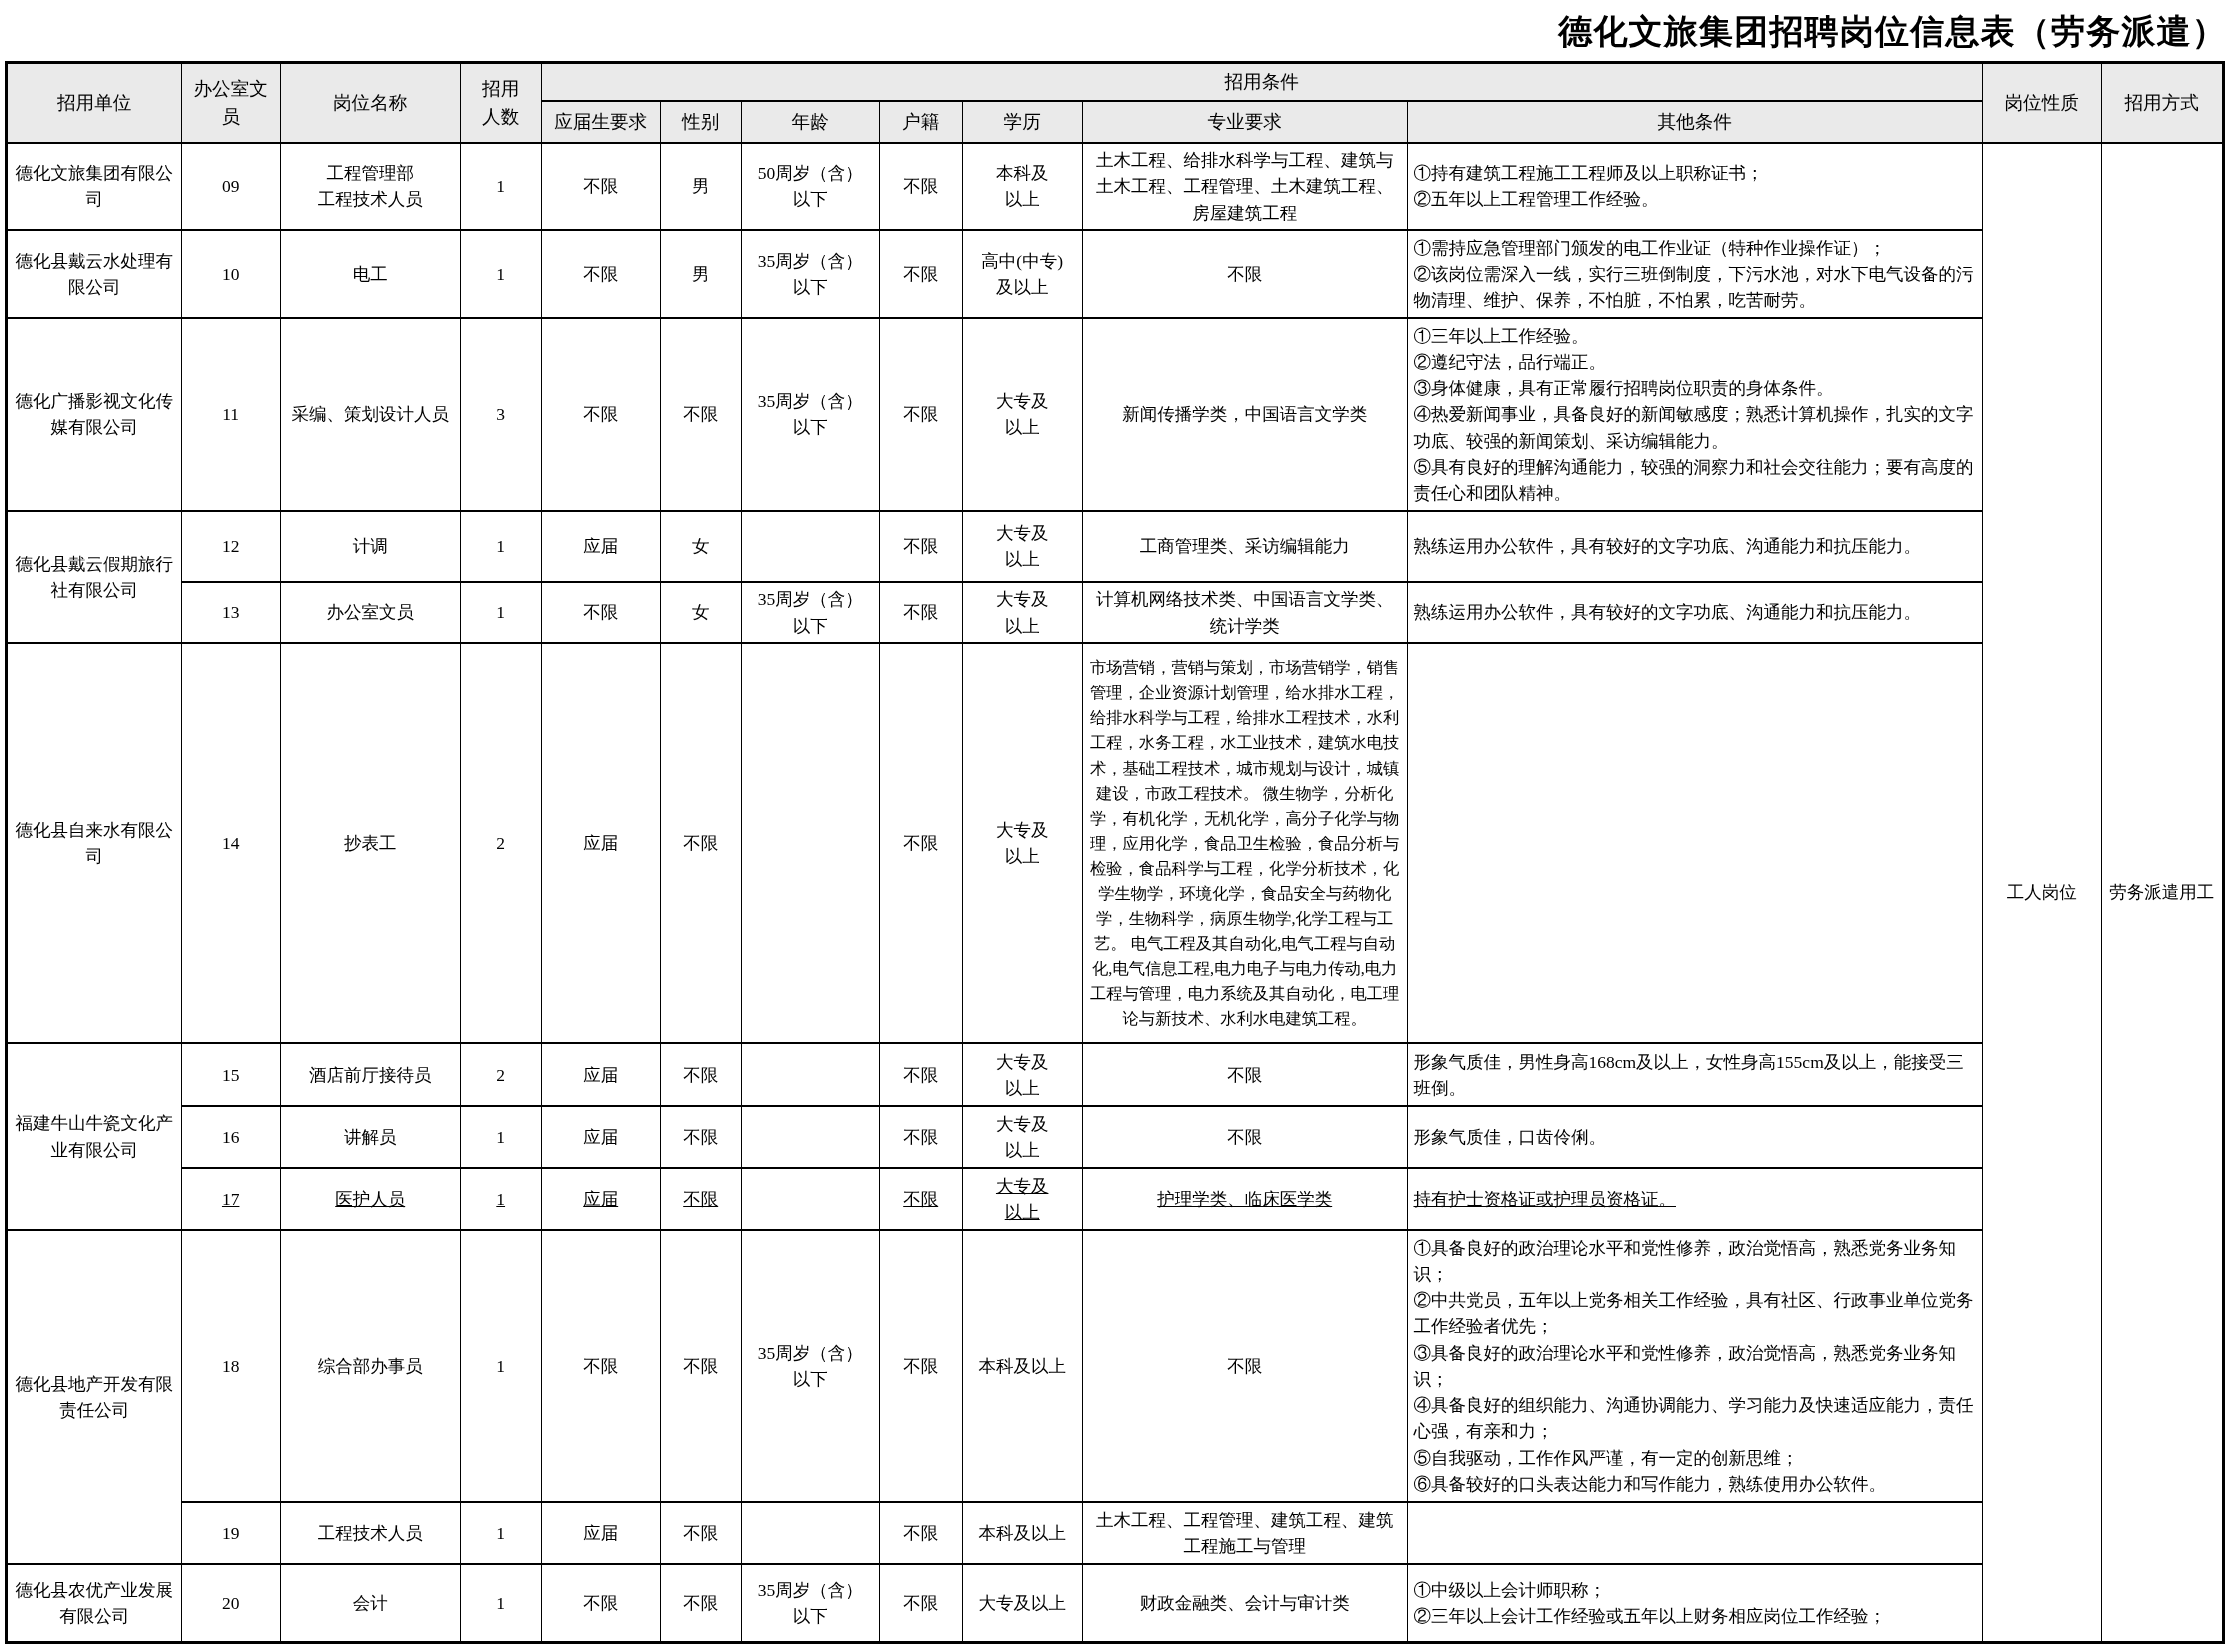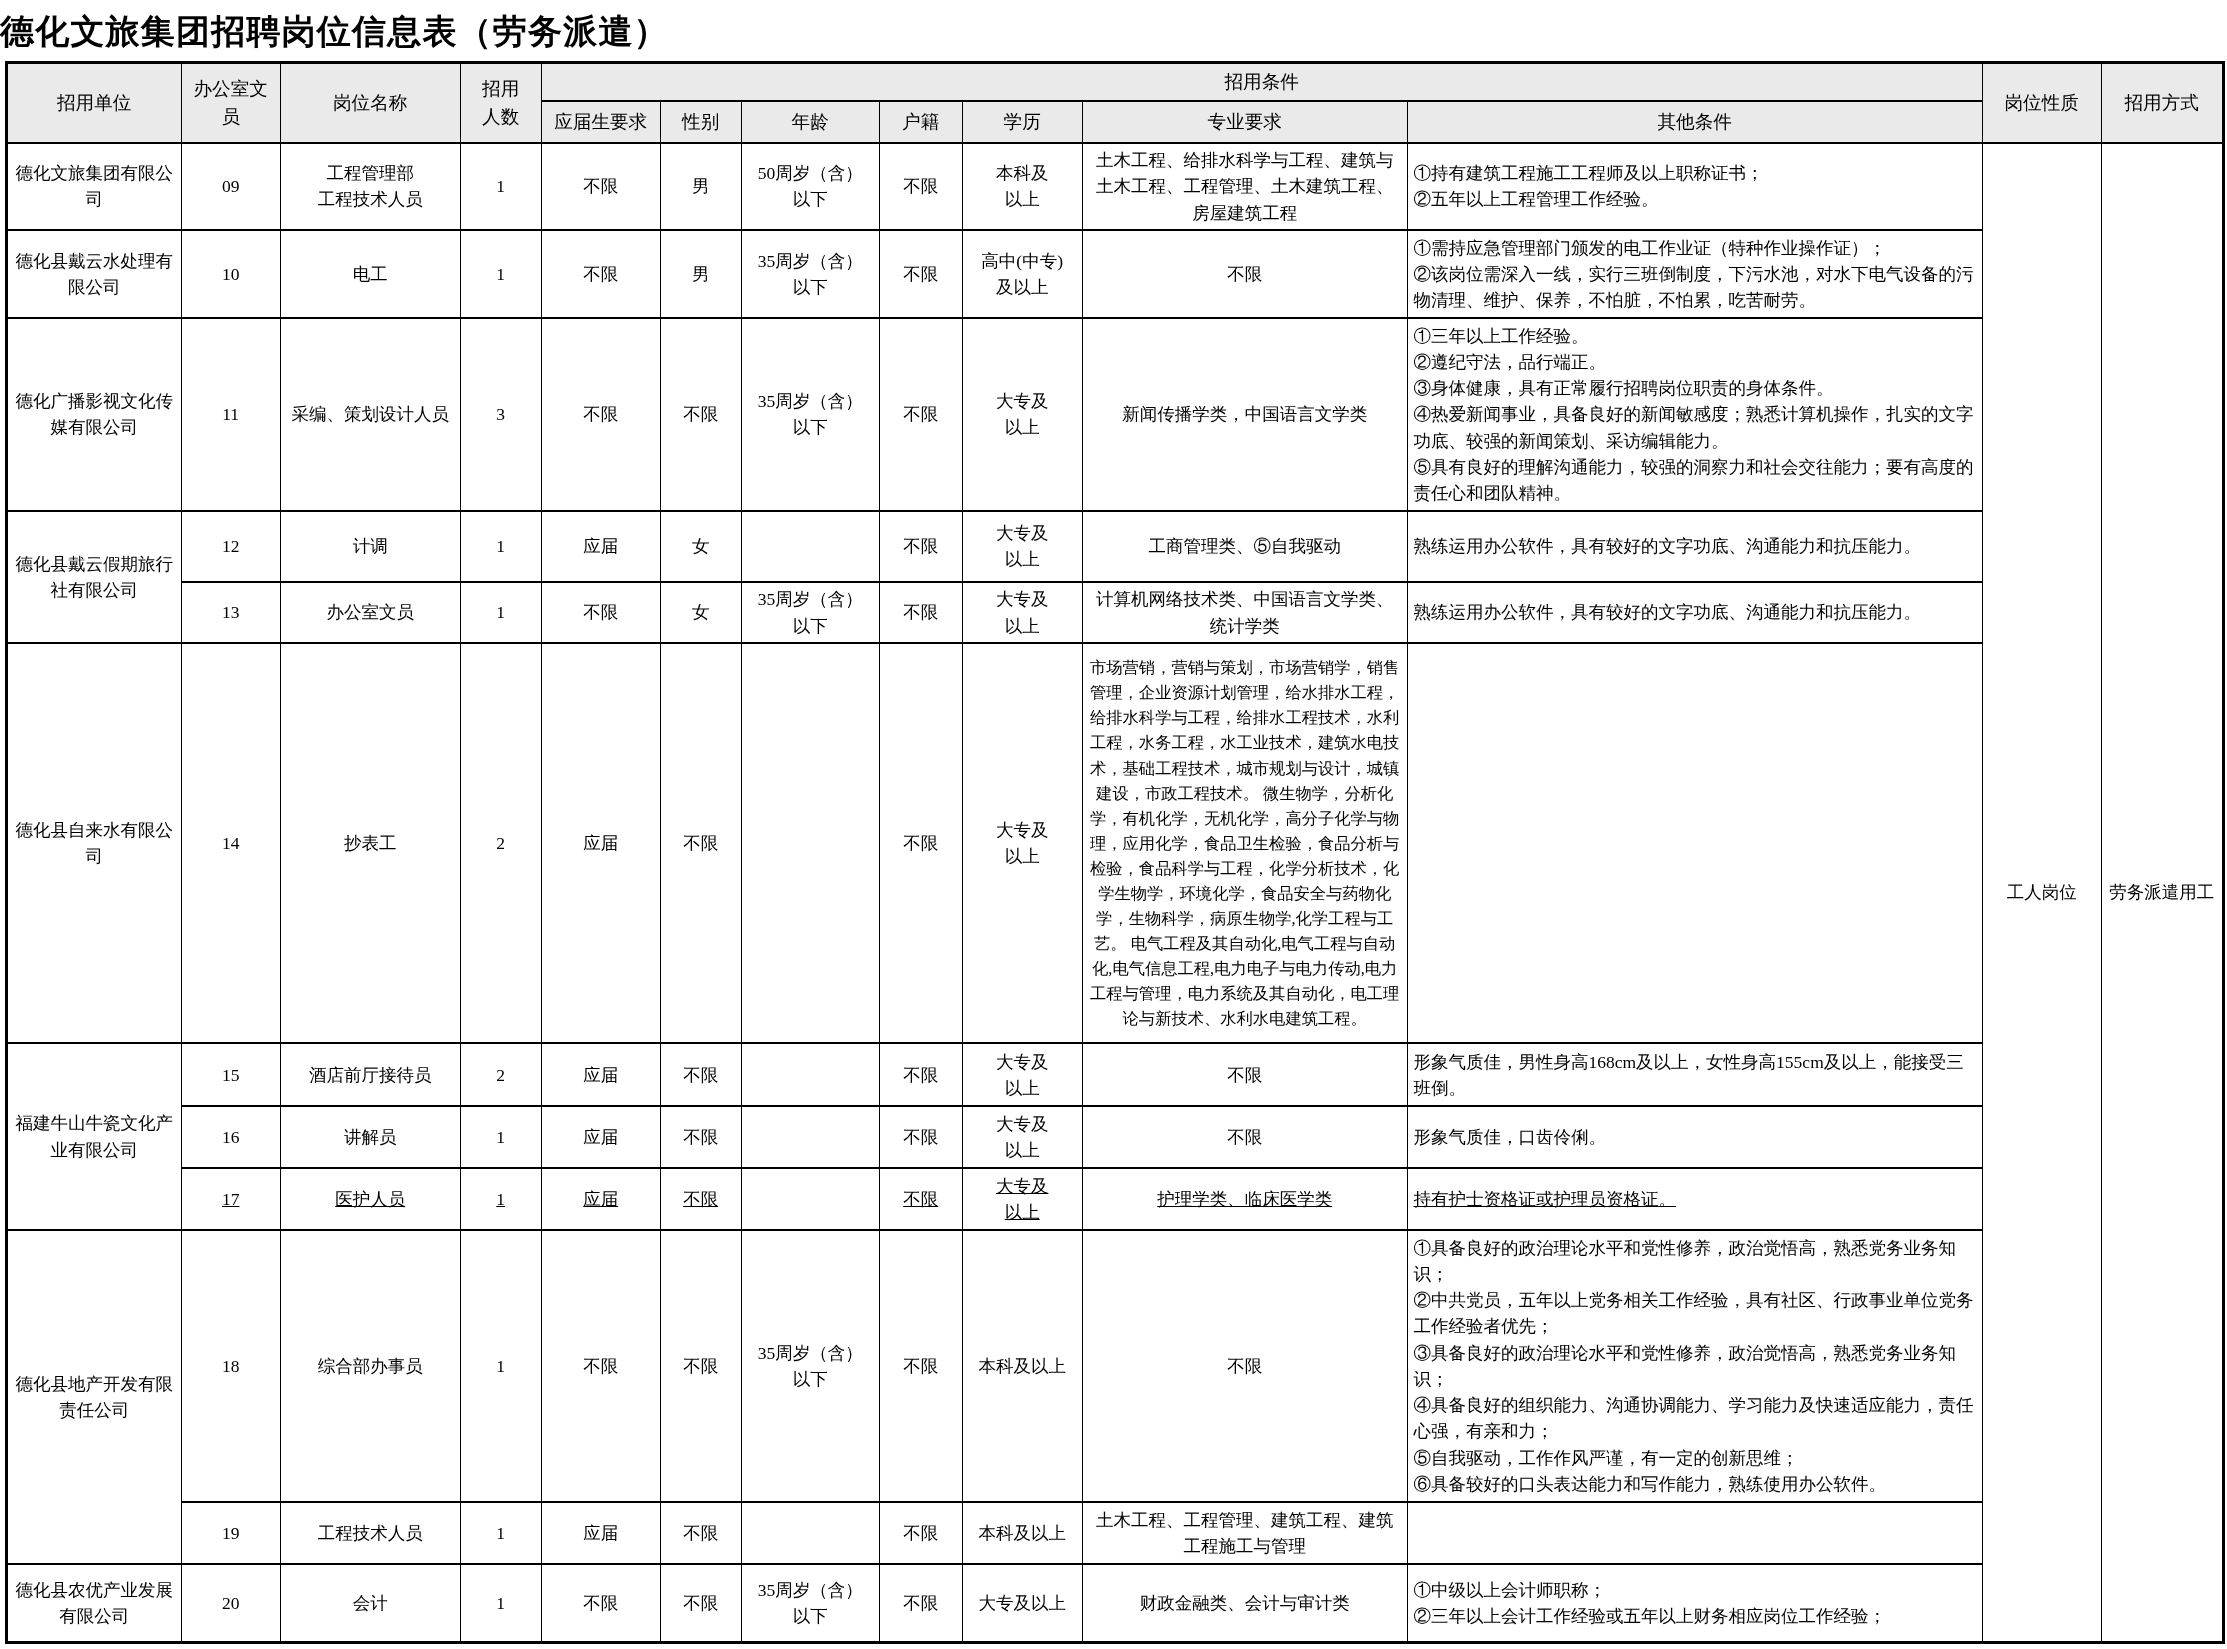--- a/index.html
+++ b/index.html
@@ -5,21 +5,21 @@
   * { box-sizing: border-box; }
   html,body { margin:0; padding:0; }
   body {
     width: 2227px;
     height: 1649px;
     background: #ffffff;
     color: #000000;
     font-family: "Liberation Serif", "DejaVu Serif", serif;
   }
   .title {
-    text-align: left;
+    text-align: right;
     font-size: 34px;
     font-weight: bold;
     padding: 9.3px 0 5.8px 0;
     letter-spacing: 1.2px;
   }
   table.jobs {
     border-collapse: collapse;
     table-layout: fixed;
     width: 2218px;
     margin-left: 4.7px;
@@ -146,21 +146,21 @@
       <td rowspan="2">德化县戴云假期旅行社有限公司</td>
       <td>12</td>
       <td>计调</td>
       <td>1</td>
       <td>应届</td>
       <td>女</td>
       <td></td>
       <td>不限</td>
       <td>大专及
 以上</td>
-      <td>工商管理类、⑤自我驱动</td>
+      <td>工商管理类、采访编辑能力</td>
       <td class="left">熟练运用办公软件，具有较好的文字功底、沟通能力和抗压能力。</td>
     </tr>
     <tr style="height:60px;">
       <td>13</td>
       <td>办公室文员</td>
       <td>1</td>
       <td>不限</td>
       <td>女</td>
       <td>35周岁（含）
 以下</td>

